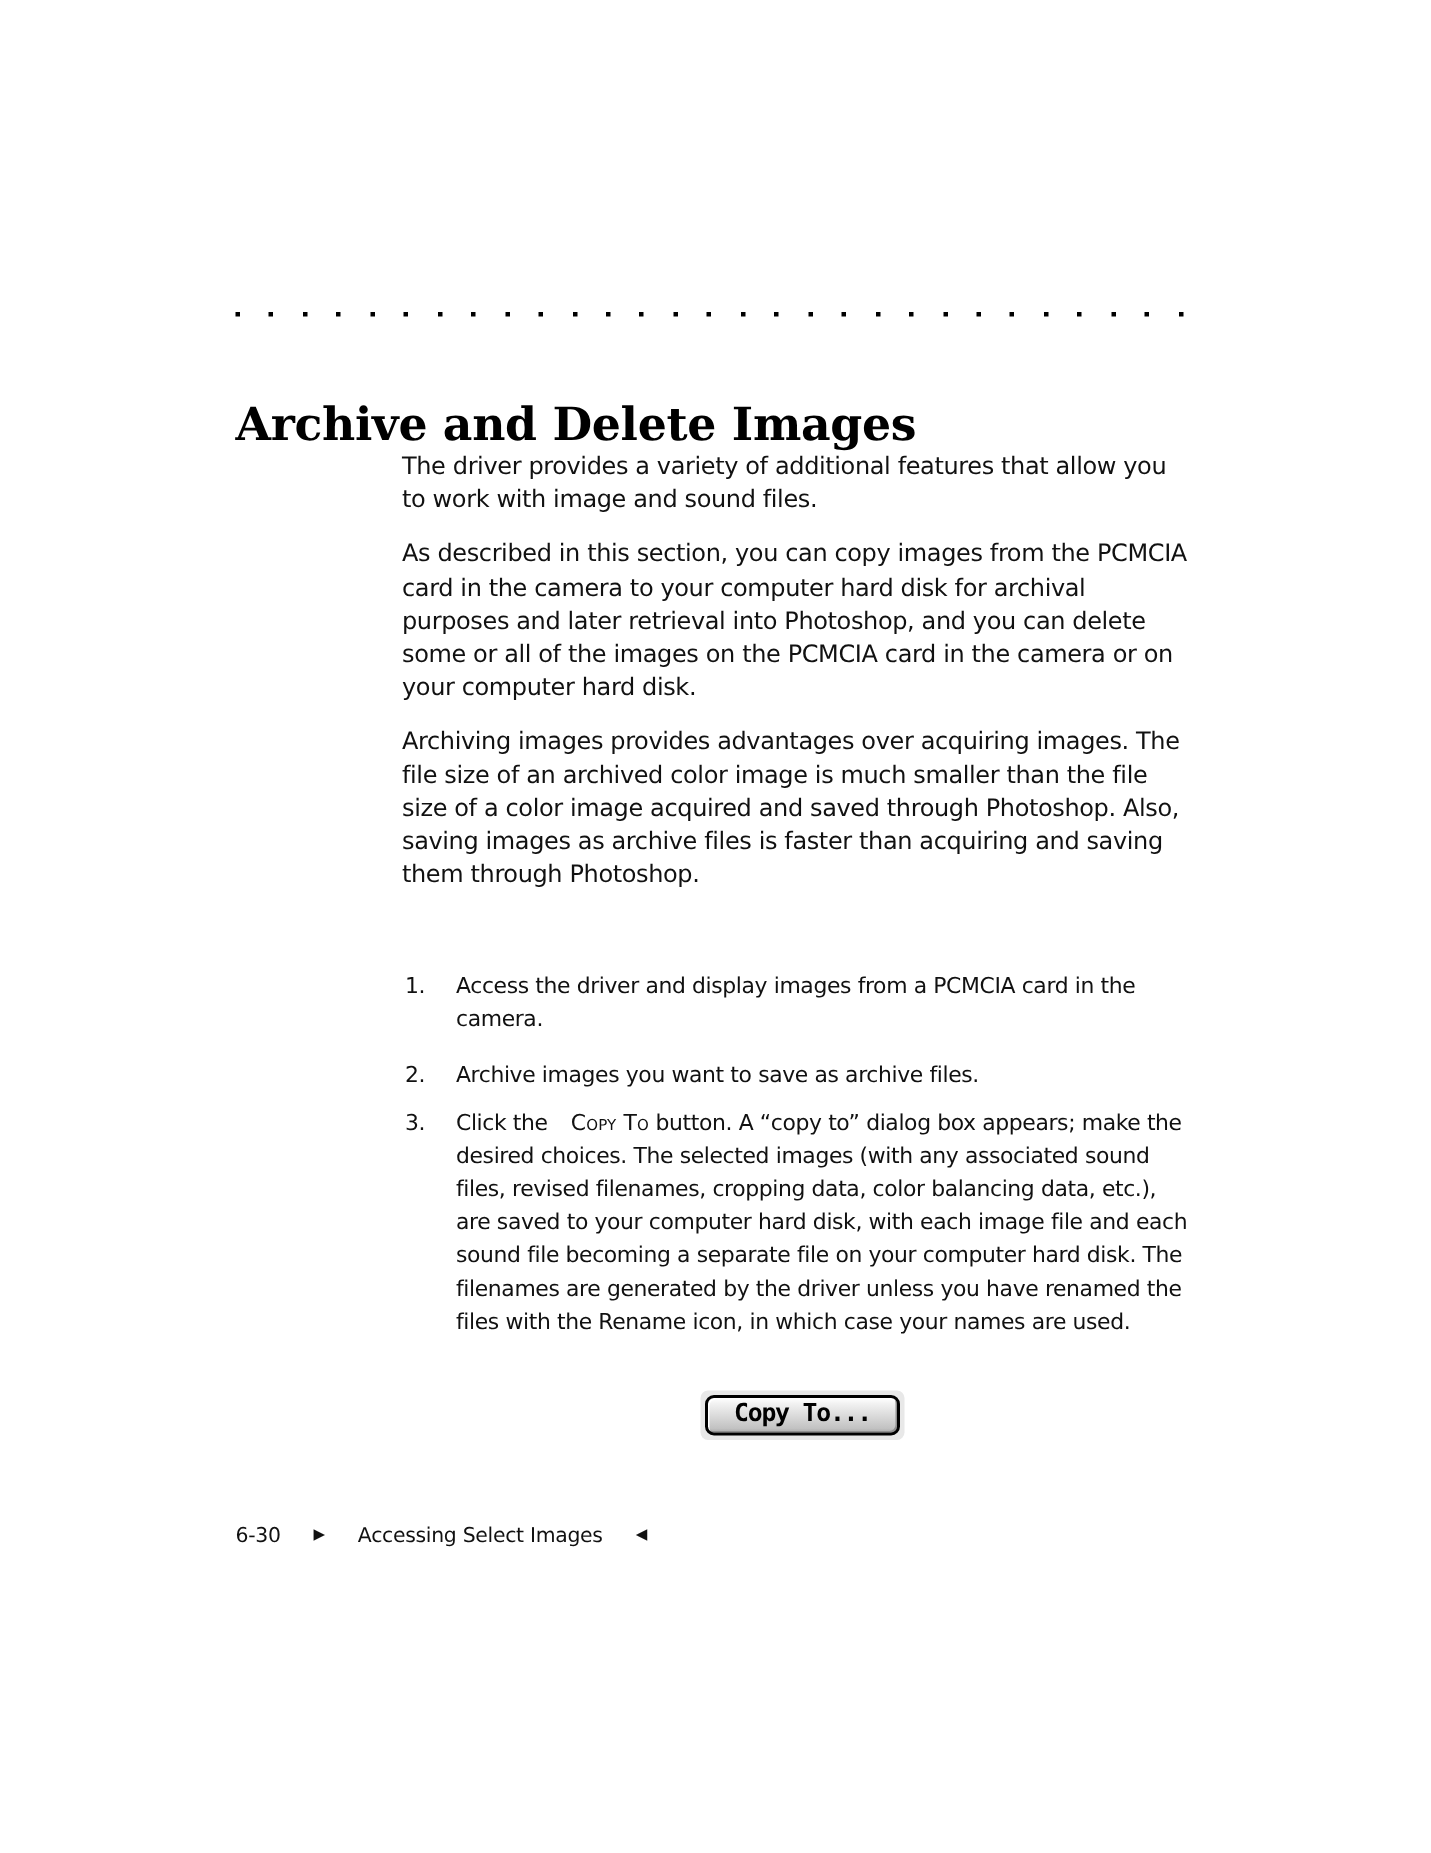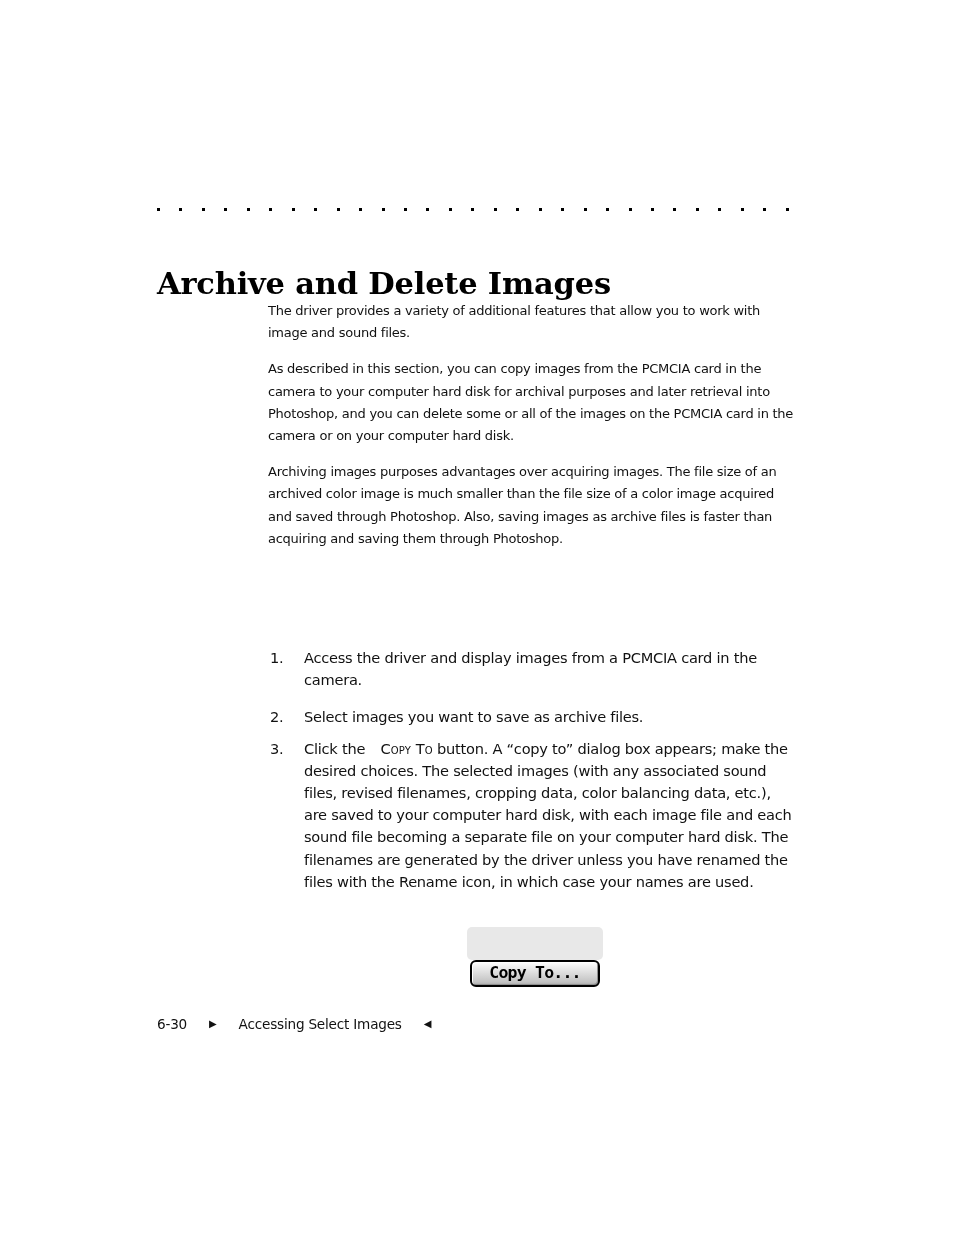--- a/index.html
+++ b/index.html
@@ -68,21 +68,21 @@
   }
 
   
   .col {
     position: absolute;
     left: 268px;
     width: 528px;
   }
   .para {
     font-family: "DejaVu Sans", "Liberation Sans", sans-serif;
-    font-size: 13px;
+    font-size: 16px;
     line-height: 22.2px;
     color: #111;
     margin: 0 0 14px 0;
     letter-spacing: -0.25px;
   }
 
   
   .olist {
     position: absolute;
     left: 268px;
@@ -145,21 +145,20 @@
     height: 100%;
     box-sizing: border-box;
     border: 2px solid #000000;
     border-radius: 6px;
     background: linear-gradient(180deg,#ffffff 0%, #f2f2f2 16%, #d8d8d8 55%, #c2c2c2 88%, #aaaaaa 100%);
     box-shadow: inset 1px 1px 0 #ffffff, inset -1px -1px 0 #8f8f8f;
     display: flex;
     align-items: center;
     justify-content: center;
     position: relative;
-    margin-top: 30px;
   }
   .btn-label {
     font-family: "DejaVu Sans Mono", "Liberation Mono", monospace;
     font-weight: bold;
     font-size: 16.5px;
     letter-spacing: -0.8px;
     color: #000;
     line-height: 1;
     transform: translateY(-0.5px);
     white-space: nowrap;
@@ -216,34 +215,34 @@
       <i></i>
       <i></i>
       <i></i>
     </div>
 
   <h1 class="h1">Archive and Delete Images</h1>
 
   <div class="col" style="top:300px;">
     <p class="para">The driver provides a variety of additional features that allow you to work with image and sound files.</p>
     <p class="para">As described in this section, you can copy images from the PCMCIA card in the camera to your computer hard disk for archival purposes and later retrieval into Photoshop, and you can delete some or all of the images on the PCMCIA card in the camera or on your computer hard disk.</p>
-    <p class="para">Archiving images purposes advantages over acquiring images. The file size of an archived color image is much smaller than the file size of a color image acquired and saved through Photoshop. Also, saving images as archive files is faster than acquiring and saving them through Photoshop.</p>
+    <p class="para">Archiving images provides advantages over acquiring images. The file size of an archived color image is much smaller than the file size of a color image acquired and saved through Photoshop. Also, saving images as archive files is faster than acquiring and saving them through Photoshop.</p>
   </div>
 
 
   <div class="olist" style="top:647px;">
 
     <div class="li">
       <span class="num">1.</span>
       <span>Access the driver and display images from a PCMCIA card in the camera.</span>
     </div>
 
     <div class="li" style="margin-bottom:9px;">
       <span class="num">2.</span>
-      <span>Select images you want to save as archive files.</span>
+      <span>Archive images you want to save as archive files.</span>
     </div>
 
 
     <div class="li">
       <span class="num">3.</span>
       <span>Click the </span><span class="smallcaps">Copy To</span><span> button. A “copy to” dialog box appears; make the desired choices. The selected images (with any associated sound files, revised filenames, cropping data, color balancing data, etc.), are saved to your computer hard disk, with each image file and each sound file becoming a separate file on your computer hard disk. The filenames are generated by the driver unless you have renamed the files with the Rename icon, in which case your names are used.</span>
     </div>
 
   </div>
 

